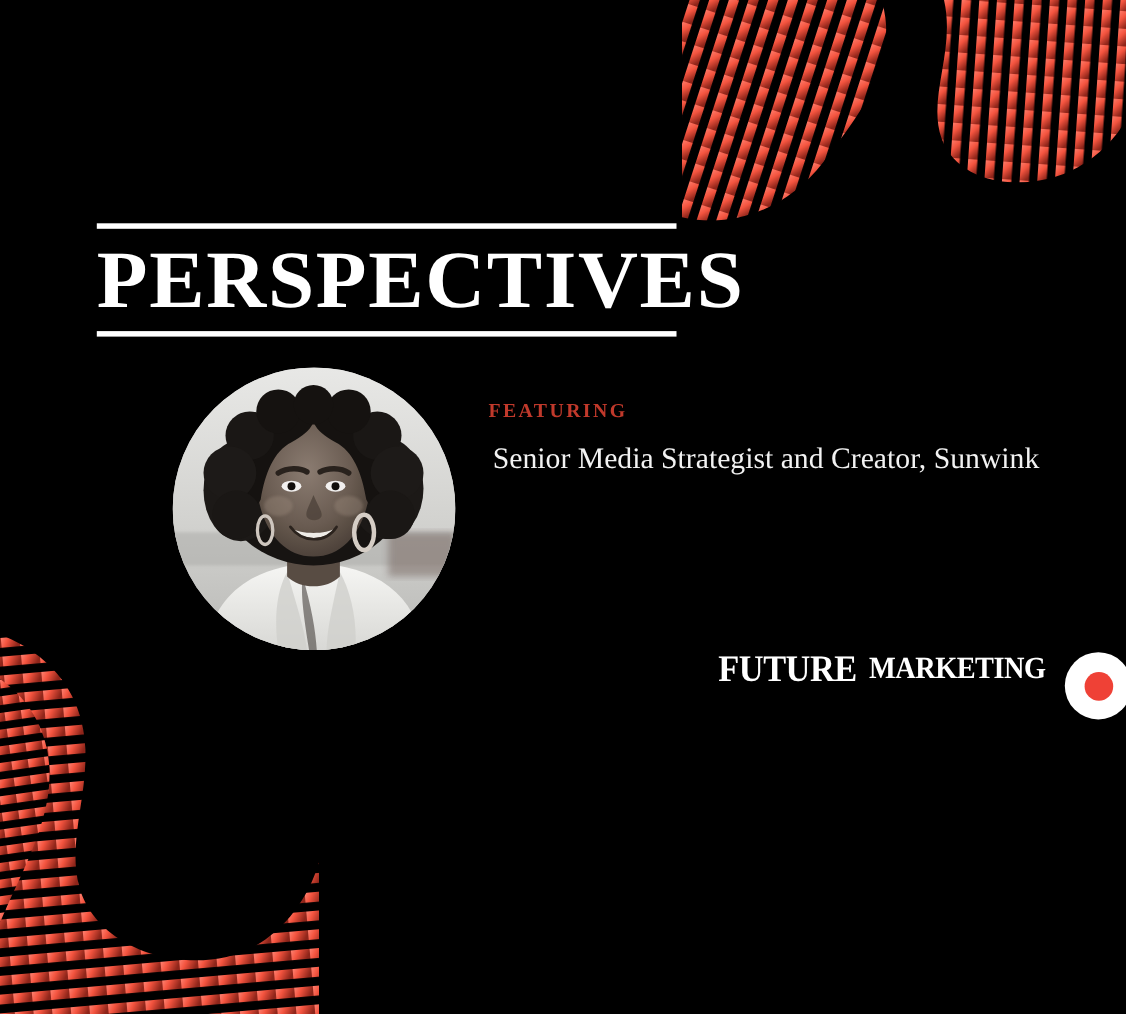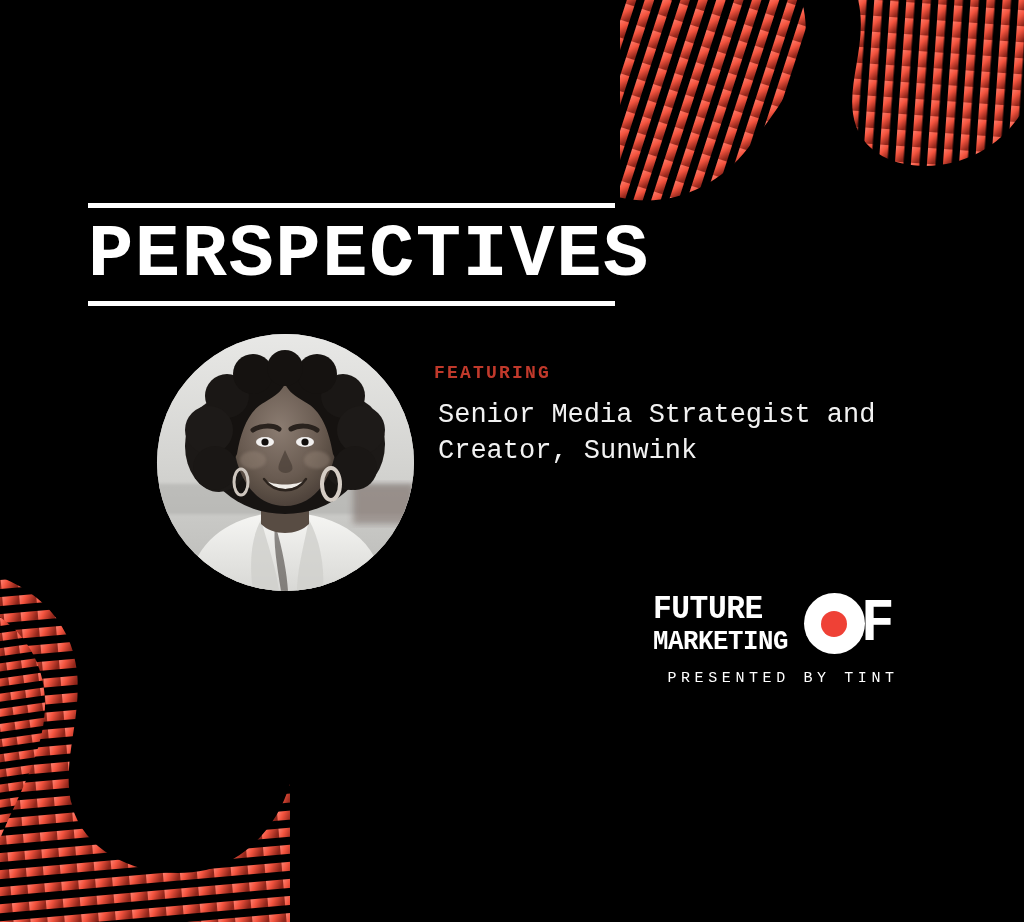--- a/index.html
+++ b/index.html
@@ -6,21 +6,21 @@
     margin: 0;
     padding: 0;
     background: #000000;
   }
   #poster {
     position: relative;
     width: 1024px;
     height: 922px;
     background: #000000;
     overflow: hidden;
-    font-family: Liberation Mono, monospace;
+    font-family: Liberation Serif, serif;
   }
 
   
   .blob {
     position: absolute;
     pointer-events: none;
   }
   #blob-top-right {
     top: -34px;
     right: -26px;
@@ -68,21 +68,21 @@
     height: 257px;
     border-radius: 50%;
     overflow: hidden;
     background: #cfcfcf;
   }
   #portrait-svg { display: block; width: 100%; height: 100%; }
 
   
   #speaker-block {
     position: absolute;
-    left: 434px;
+    left: 444px;
     top: 363px;
     width: 540px;
   }
   #featuring-label {
     font-size: 18px;
     font-weight: 700;
     letter-spacing: 2.2px;
     color: #c0392b;
     margin: 0 0 14px 0;
   }
@@ -109,21 +109,21 @@
     left: 653px;
     top: 592px;
     width: 260px;
   }
   #logo-main {
     display: flex;
     align-items: flex-start;
   }
   #logo-words {
     display: flex;
-    flex-direction: column;
+    flex-direction: row;
     line-height: 1;
   }
   .logo-word {
     color: #ffffff;
     font-weight: 700;
     letter-spacing: -0.5px;
     transform: scaleX(0.92);
     transform-origin: left center;
     white-space: nowrap;
   }
@@ -351,16 +351,15 @@
         <span class="logo-word" id="logo-future">FUTURE</span>
         <span class="logo-word" id="logo-marketing">MARKETING</span>
       </div>
       <div id="logo-of">
         <div id="logo-o">
           <div id="logo-o-dot"></div>
         </div>
         <span id="logo-f">F</span>
       </div>
     </div>
-    <div id="logo-tagline">PRESENTED BY TINT</div>
   </div>
 
 </div>
 
 </body></html>

